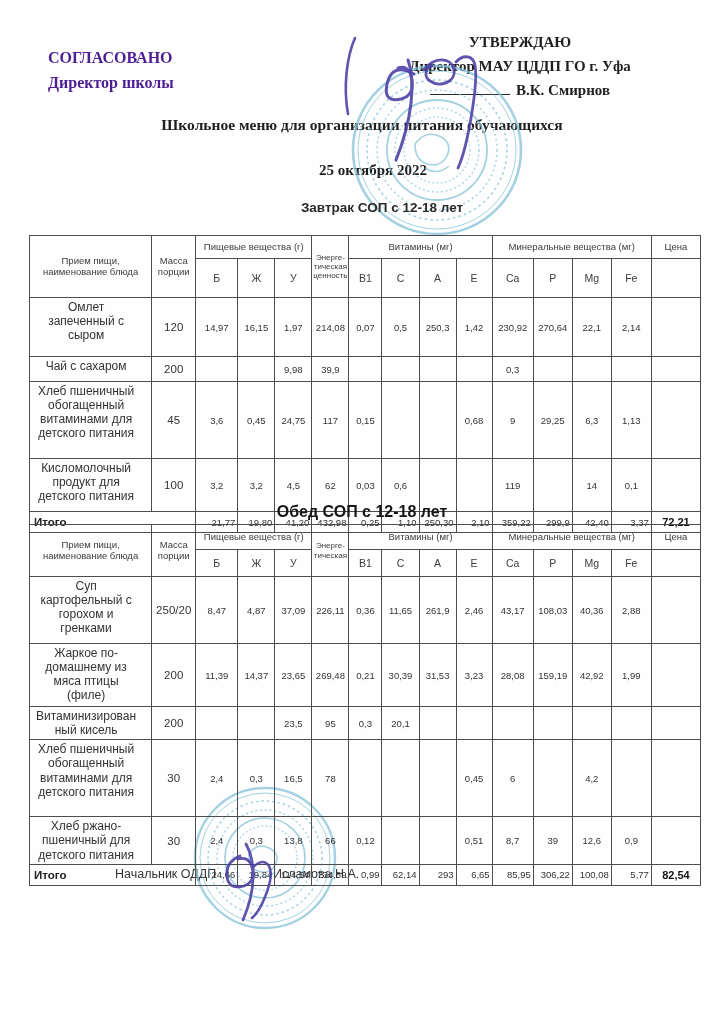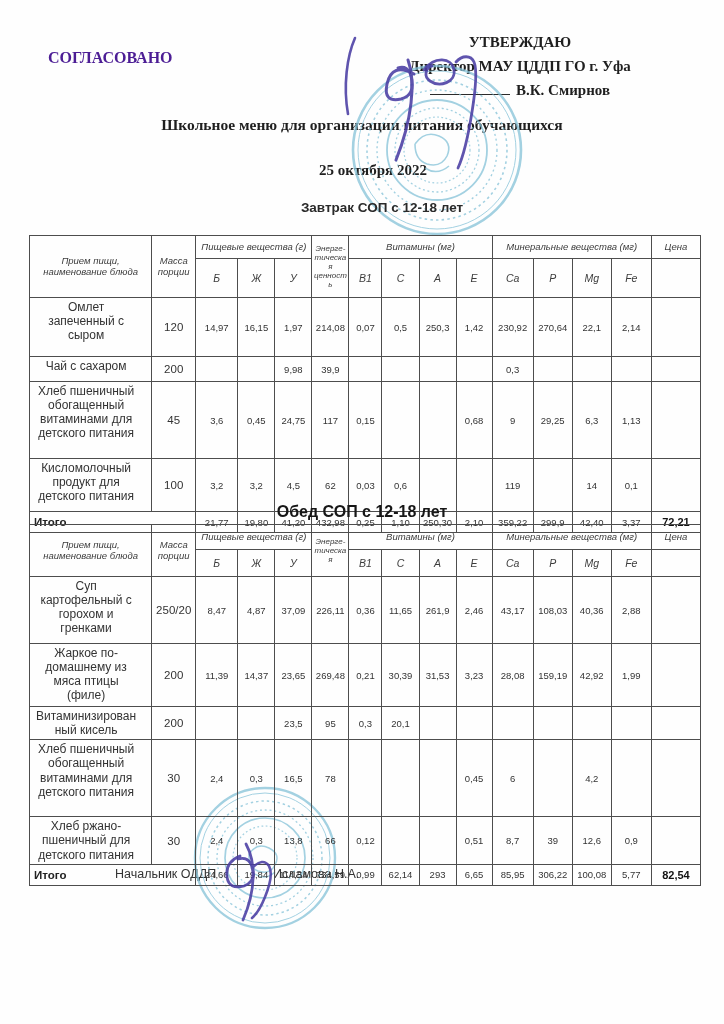--- a/index.html
+++ b/index.html
@@ -19,28 +19,28 @@
   .doc-date{left:0;top:162px;width:724px;text-align:center;font-weight:bold;font-size:15px;color:#1f1f1f;padding-left:11px;}
 
   .section-title-1{left:20px;top:200px;width:724px;text-align:center;font-weight:bold;font-size:13.5px;color:#2a2a2a;z-index:6;}
   .section-title-2{left:0;top:503px;width:724px;text-align:center;font-weight:bold;font-size:16px;color:#161616;z-index:6;font-family:"Liberation Sans",sans-serif;}
 
   
   table{border-collapse:collapse;table-layout:fixed;position:absolute;left:29px;width:672px;background:transparent;z-index:4;}
   #table1{top:235px;}
   #table2{top:524px;}
   th,td{border:1px solid #4d4d4d;padding:1px 2px;text-align:center;vertical-align:middle;overflow:hidden;}
-  th{font-weight:normal;color:#3c3c3c;font-size:9.5px;line-height:1.15;font-style:italic;}
+  th{font-weight:normal;color:#3c3c3c;font-size:9.5px;line-height:1.15;}
   th.sub{font-size:10.5px;}
   th.h-energy{font-size:8px;overflow-wrap:break-word;padding:0;}
   td.dish{text-align:center;vertical-align:top;font-size:12px;line-height:1.18;padding:2px 13px 2px 4px;color:#333;overflow-wrap:break-word;}
   td.mass{font-size:11.5px;white-space:nowrap;color:#333;}
   td.num{font-size:9.5px;color:#333;}
   tr.total td.tlabel{font-weight:bold;text-align:left;font-size:11.5px;padding-left:4px;color:#222;}
-  tr.total td.num{font-size:9.5px;}
+  tr.total td.num{font-size:9.5px;text-align:right;}
   tr.total td.price{font-weight:bold;font-size:11px;color:#111;}
 
   #table1 thead tr:nth-child(1) th{height:20px;}
   #table1 thead tr:nth-child(2) th{height:36px;}
   #table1 tbody tr:nth-child(1) td{height:54px;}
   #table1 tbody tr:nth-child(2) td{height:20px;}
   #table1 tbody tr:nth-child(3) td{height:72px;}
   #table1 tbody tr:nth-child(4) td{height:48px;}
   #table1 tbody tr:nth-child(5) td{height:18px;}
 
@@ -59,20 +59,21 @@
 
   .stamp,.signature{pointer-events:none;}
 </style>
 </head>
 <body>
 
 <div class="page">
 
   <div class="abs agree-left serif">
     <div>СОГЛАСОВАНО</div>
+    <div>Директор школы</div>
   </div>
 
   <div class="abs agree-right serif">
     <div>УТВЕРЖДАЮ</div>
     <div>Директор МАУ ЦДДП ГО г. Уфа</div>
     <div><span class="sign-line"></span><span>В.К. Смирнов</span></div>
   </div>
 
   <div class="abs doc-title serif">Школьное меню для организации питания обучающихся</div>
   <div class="abs doc-date serif">25 октября 2022</div>

